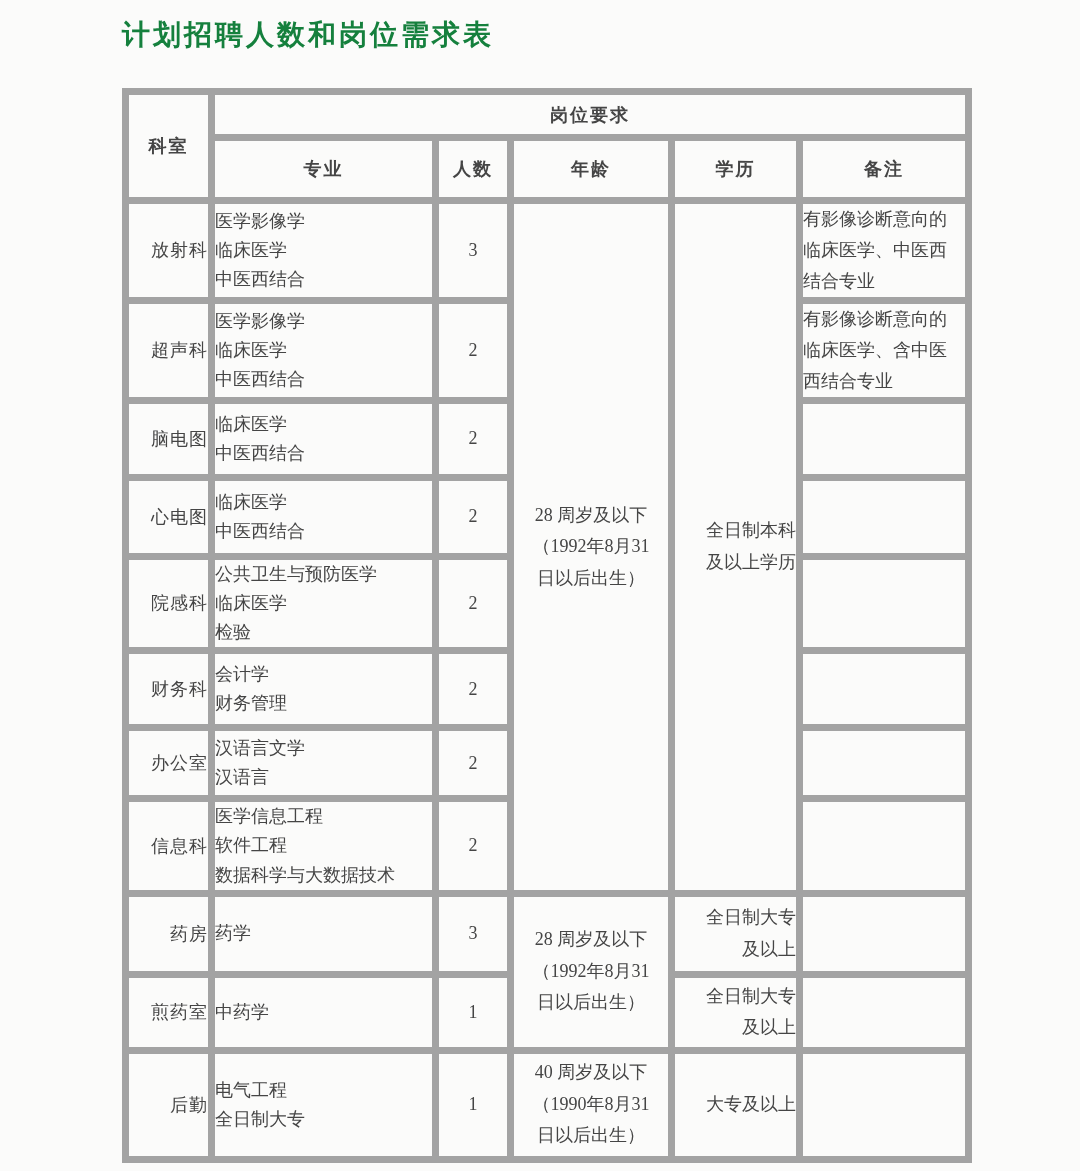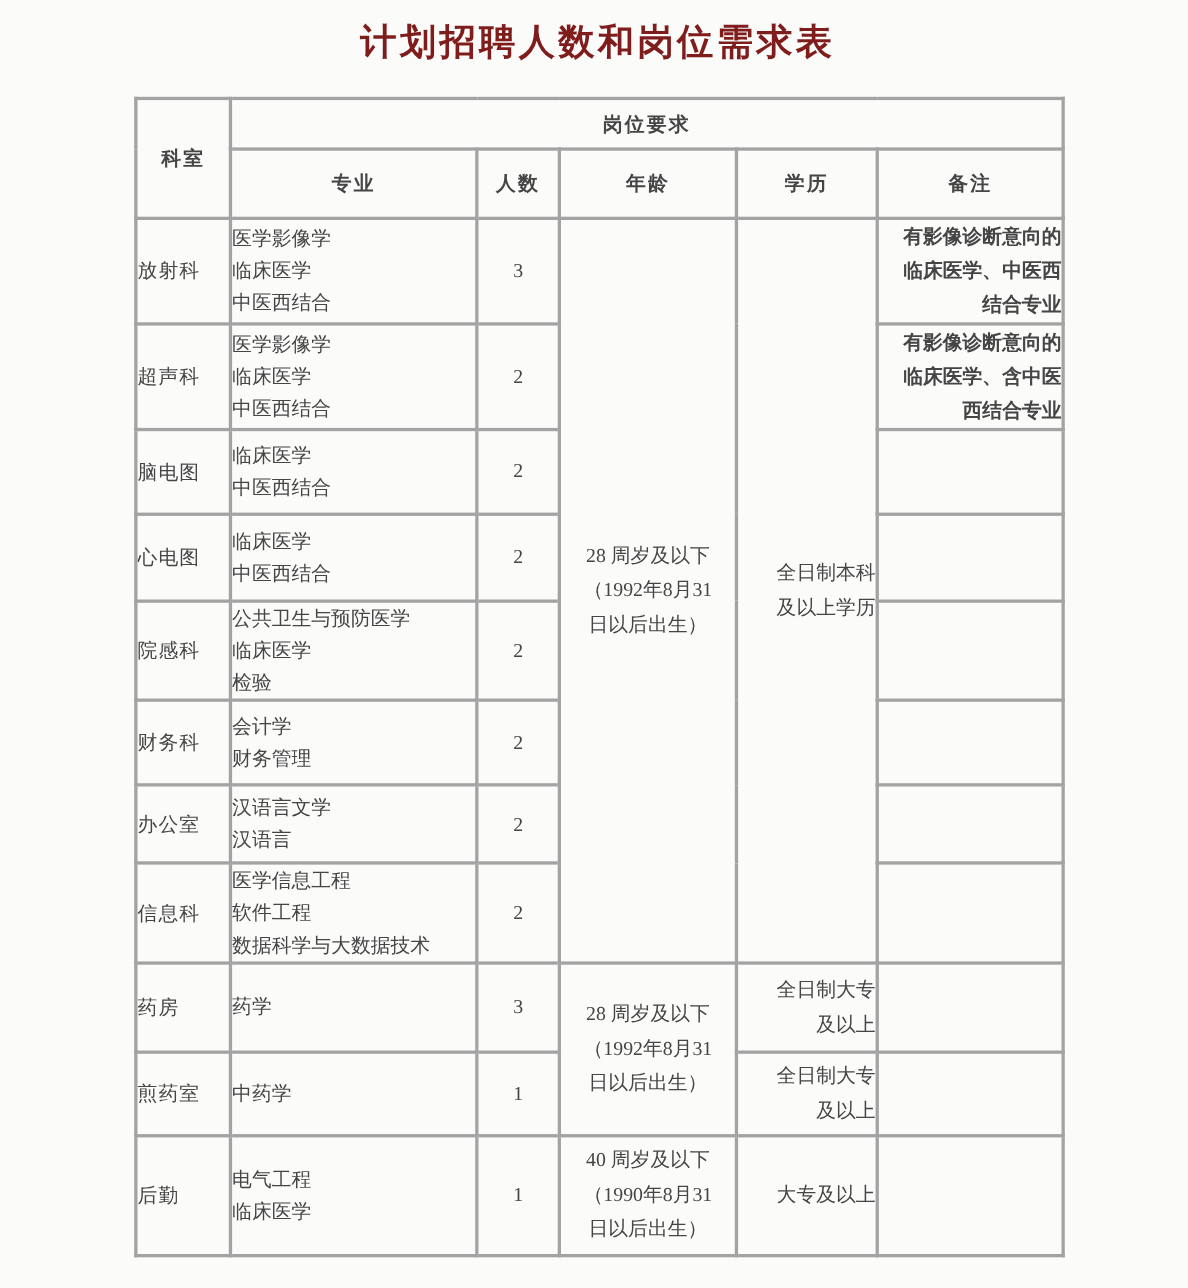--- a/index.html
+++ b/index.html
@@ -14,51 +14,50 @@
     background: #fbfbfa;
     font-family: "Liberation Serif", "DejaVu Serif", serif;
     color: #414141;
     overflow: hidden;
   }
   .doc-title {
     position: absolute;
     left: 122px;
     top: 16px;
     width: 843px;
-    text-align: center;
-    font-size: 33px;
+    font-size: 28px;
     font-weight: 700;
     letter-spacing: 3px;
-    color: #7f1d1d;
+    color: #15803d;
     white-space: nowrap;
   }
   table.grid {
     position: absolute;
     left: 122px;
     top: 88px;
     width: 843px;
     border-collapse: collapse;
     table-layout: fixed;
   }
   table.grid td {
-    border: 3px solid #a3a3a3;
+    border: 7px solid #a3a3a3;
     padding: 0;
     font-size: 18px;
     vertical-align: middle;
     color: #454545;
     overflow: hidden;
   }
   td.hdr {
     text-align: center;
     font-weight: 600;
     letter-spacing: 2px;
     color: #3d3d3d;
   }
   td.dept {
-    text-align: left;
+    text-align: right;
     letter-spacing: 1px;
     font-family: Liberation Serif, serif;
   }
   td.majors {
     padding: 4px 12px;
     white-space: pre-line;
     line-height: 1.62;
     text-align: left;
   }
   td.num {
@@ -73,22 +72,21 @@
   td.edu {
     padding: 4px 11px;
     white-space: pre-line;
     line-height: 1.75;
     text-align: right;
   }
   td.remark {
     padding: 4px 9px;
     white-space: pre-line;
     line-height: 1.72;
-    text-align: right;
-    font-weight: bold;
+    text-align: left;
   }
 </style>
 </head>
 <body>
 
 <div class="page">
 
   <div class="doc-title">计划招聘人数和岗位需求表</div>
 
   <table class="grid">
@@ -207,21 +205,21 @@
         <td class="majors">中药学</td>
         <td class="num">1</td>
         <td class="edu">全日制大专
 及以上</td>
         <td class="remark"></td>
       </tr>
 
       <tr style="height:109px">
         <td class="dept">后勤</td>
         <td class="majors">电气工程
-临床医学</td>
+全日制大专</td>
         <td class="num">1</td>
         <td class="age">40 周岁及以下
 （1990年8月31
 日以后出生）</td>
         <td class="edu">大专及以上</td>
         <td class="remark"></td>
       </tr>
     </tbody>
   </table>
 

